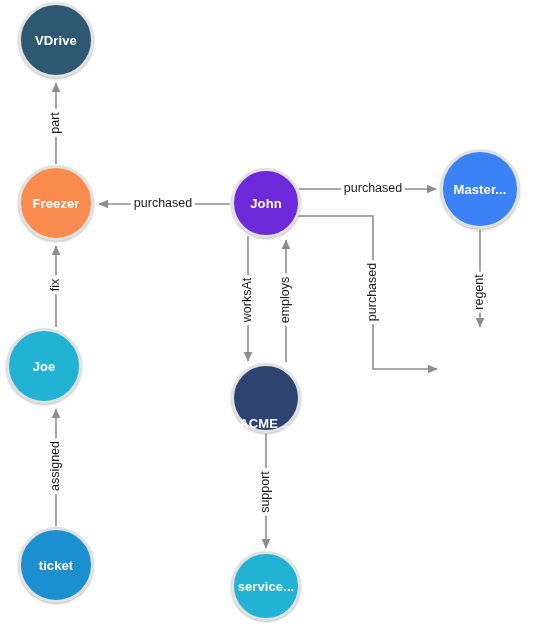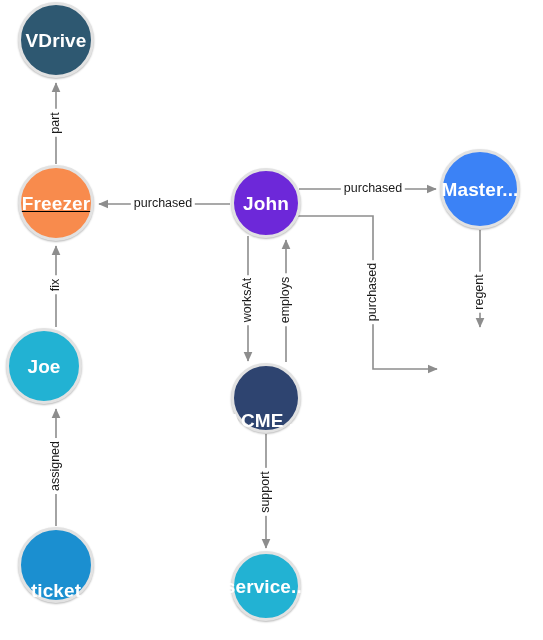--- a/index.html
+++ b/index.html
@@ -32,21 +32,21 @@
     display: flex;
     align-items: center;
     justify-content: center;
     border: 3px solid #e2e2e2;
     box-shadow: 0 1px 2px rgba(0,0,0,0.28);
     cursor: pointer;
   }
   .node-label {
     color: #ffffff;
     font-family: "Liberation Sans", sans-serif;
-    font-size: 19px;
+    font-size: 13px;
     font-weight: bold;
     letter-spacing: 0.1px;
     text-align: center;
     line-height: 1;
     white-space: nowrap;
     pointer-events: none;
     user-select: none;
   }
   .edge-label {
     position: absolute;
@@ -139,29 +139,29 @@
   <div class="edge-label vertical rot-neg90" style="left:373px; top:292px;">purchased</div>
 
   <div class="edge-label vertical rot-neg90" style="left:480px; top:292px;">regent</div>
 
   <div class="edge-label vertical rot-neg90" style="left:266px; top:492px;">support</div>
 
   <div class="node" style="left:18px; top:2px; width:76px; height:76px; background:#2e5871;">
     <span class="node-label">VDrive</span>
   </div>
 
-  <div class="node" style="left:18px; top:165px; width:76px; height:76px; background:#f88b4d;text-decoration:underline;">
+  <div class="node" style="left:18px; top:165px; width:76px; height:76px; background:#f88b4d;">
     <span class="node-label">Freezer</span>
   </div>
 
   <div class="node" style="left:6px; top:328px; width:76px; height:76px; background:#22b2d3;">
     <span class="node-label">Joe</span>
   </div>
 
-  <div class="node" style="left:18px; top:527px; width:76px; height:76px; background:#1b8fd0;align-items:flex-end;">
+  <div class="node" style="left:18px; top:527px; width:76px; height:76px; background:#1b8fd0;">
     <span class="node-label">ticket</span>
   </div>
 
   <div class="node" style="left:231px; top:168px; width:70px; height:70px; background:#6d28d9;">
     <span class="node-label">John</span>
   </div>
 
   <div class="node" style="left:231px; top:363px; width:70px; height:70px; background:#2e4470;align-items:flex-end;">
     <span class="node-label">ACME ...</span>
   </div>

